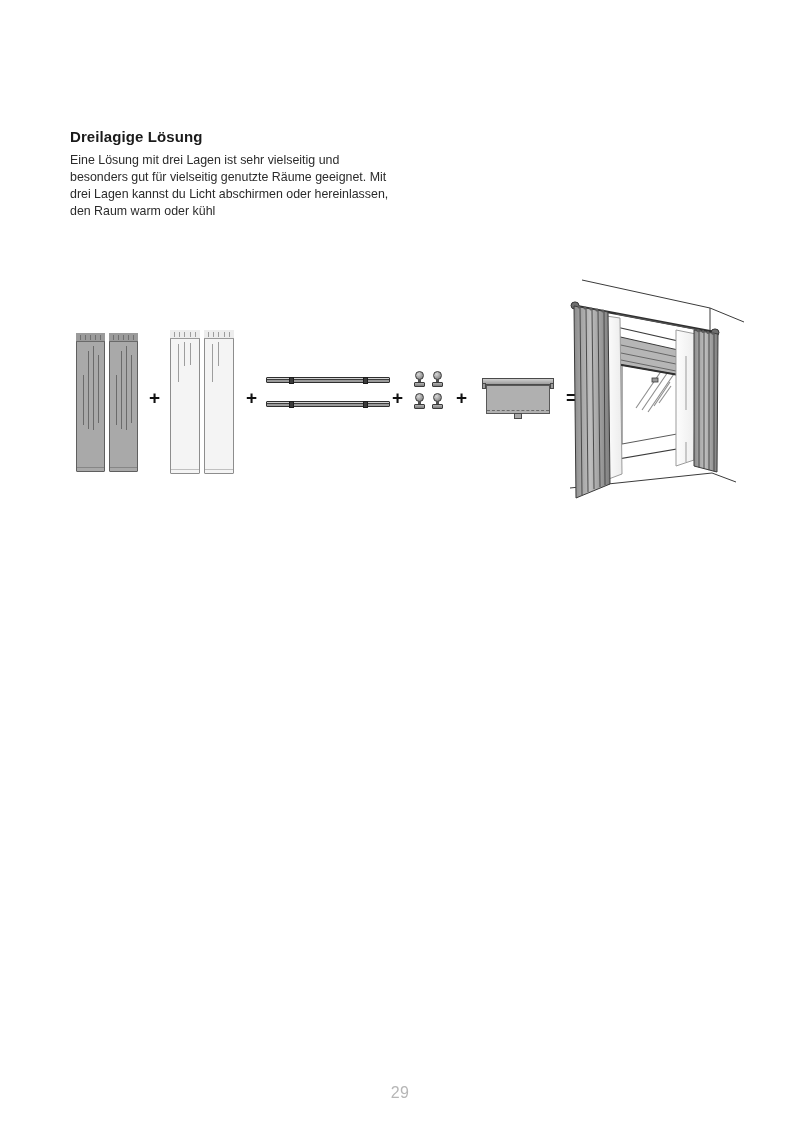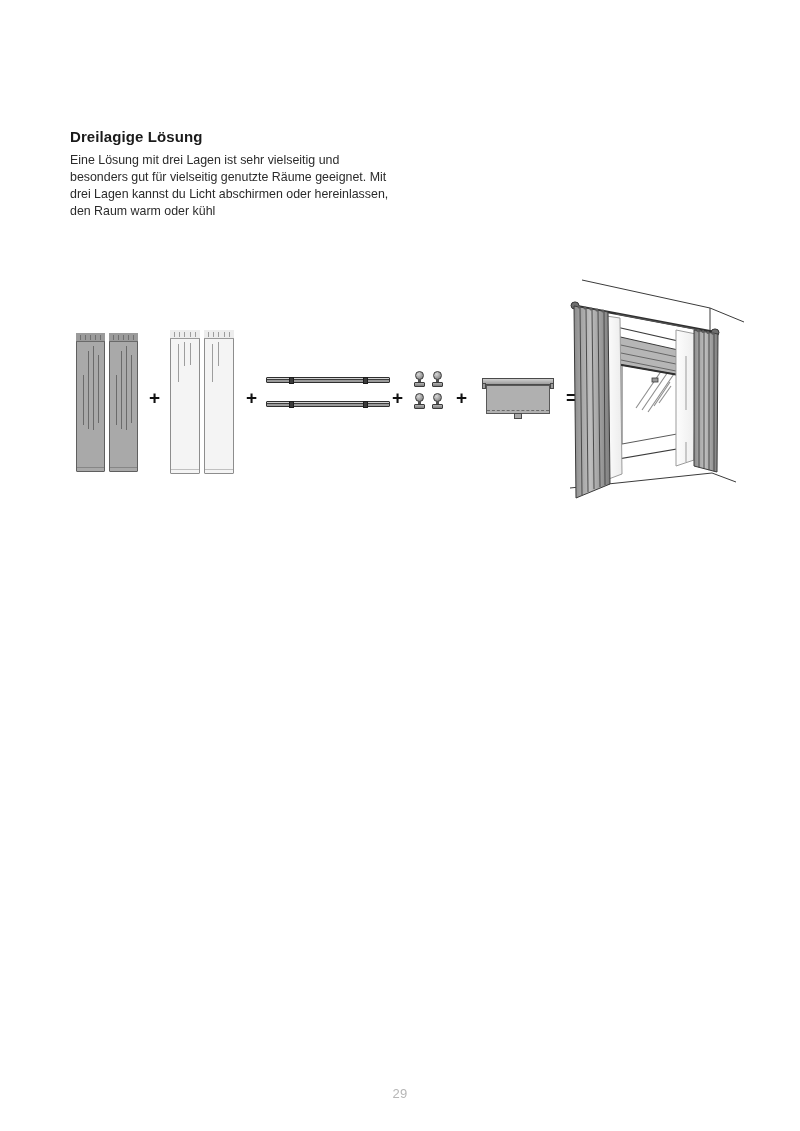--- a/index.html
+++ b/index.html
@@ -76,21 +76,21 @@
   .blind .capL,.blind .capR{position:absolute;top:5px;width:4px;height:6px;
                background:#9c9c9c;border:1px solid #4a4a4a;box-sizing:border-box;}
   .blind .capL{left:0;} .blind .capR{right:0;}
 
   
   .scene{position:absolute;left:560px;top:-5px;width:190px;height:265px;}
   .scene svg{display:block;}
 
   
   .footer{position:absolute;left:0;right:0;top:1084px;text-align:center;}
-  .pagenum{font-size:13px;color:#b6b6b6;letter-spacing:0.3px;}
+  .pagenum{font-size:16px;color:#b6b6b6;letter-spacing:0.3px;}
 </style>
 </head>
 <body>
 
 <div class="page">
 
   <div class="text-block">
     <h1 class="heading">Dreilagige Lösung</h1>
     <div class="cols">
       <div class="col left">Eine Lösung mit drei Lagen ist sehr vielseitig und besonders gut für vielseitig genutzte Räume geeignet. Mit drei Lagen kannst du Licht abschirmen oder hereinlassen, den Raum warm oder kühl</div>

